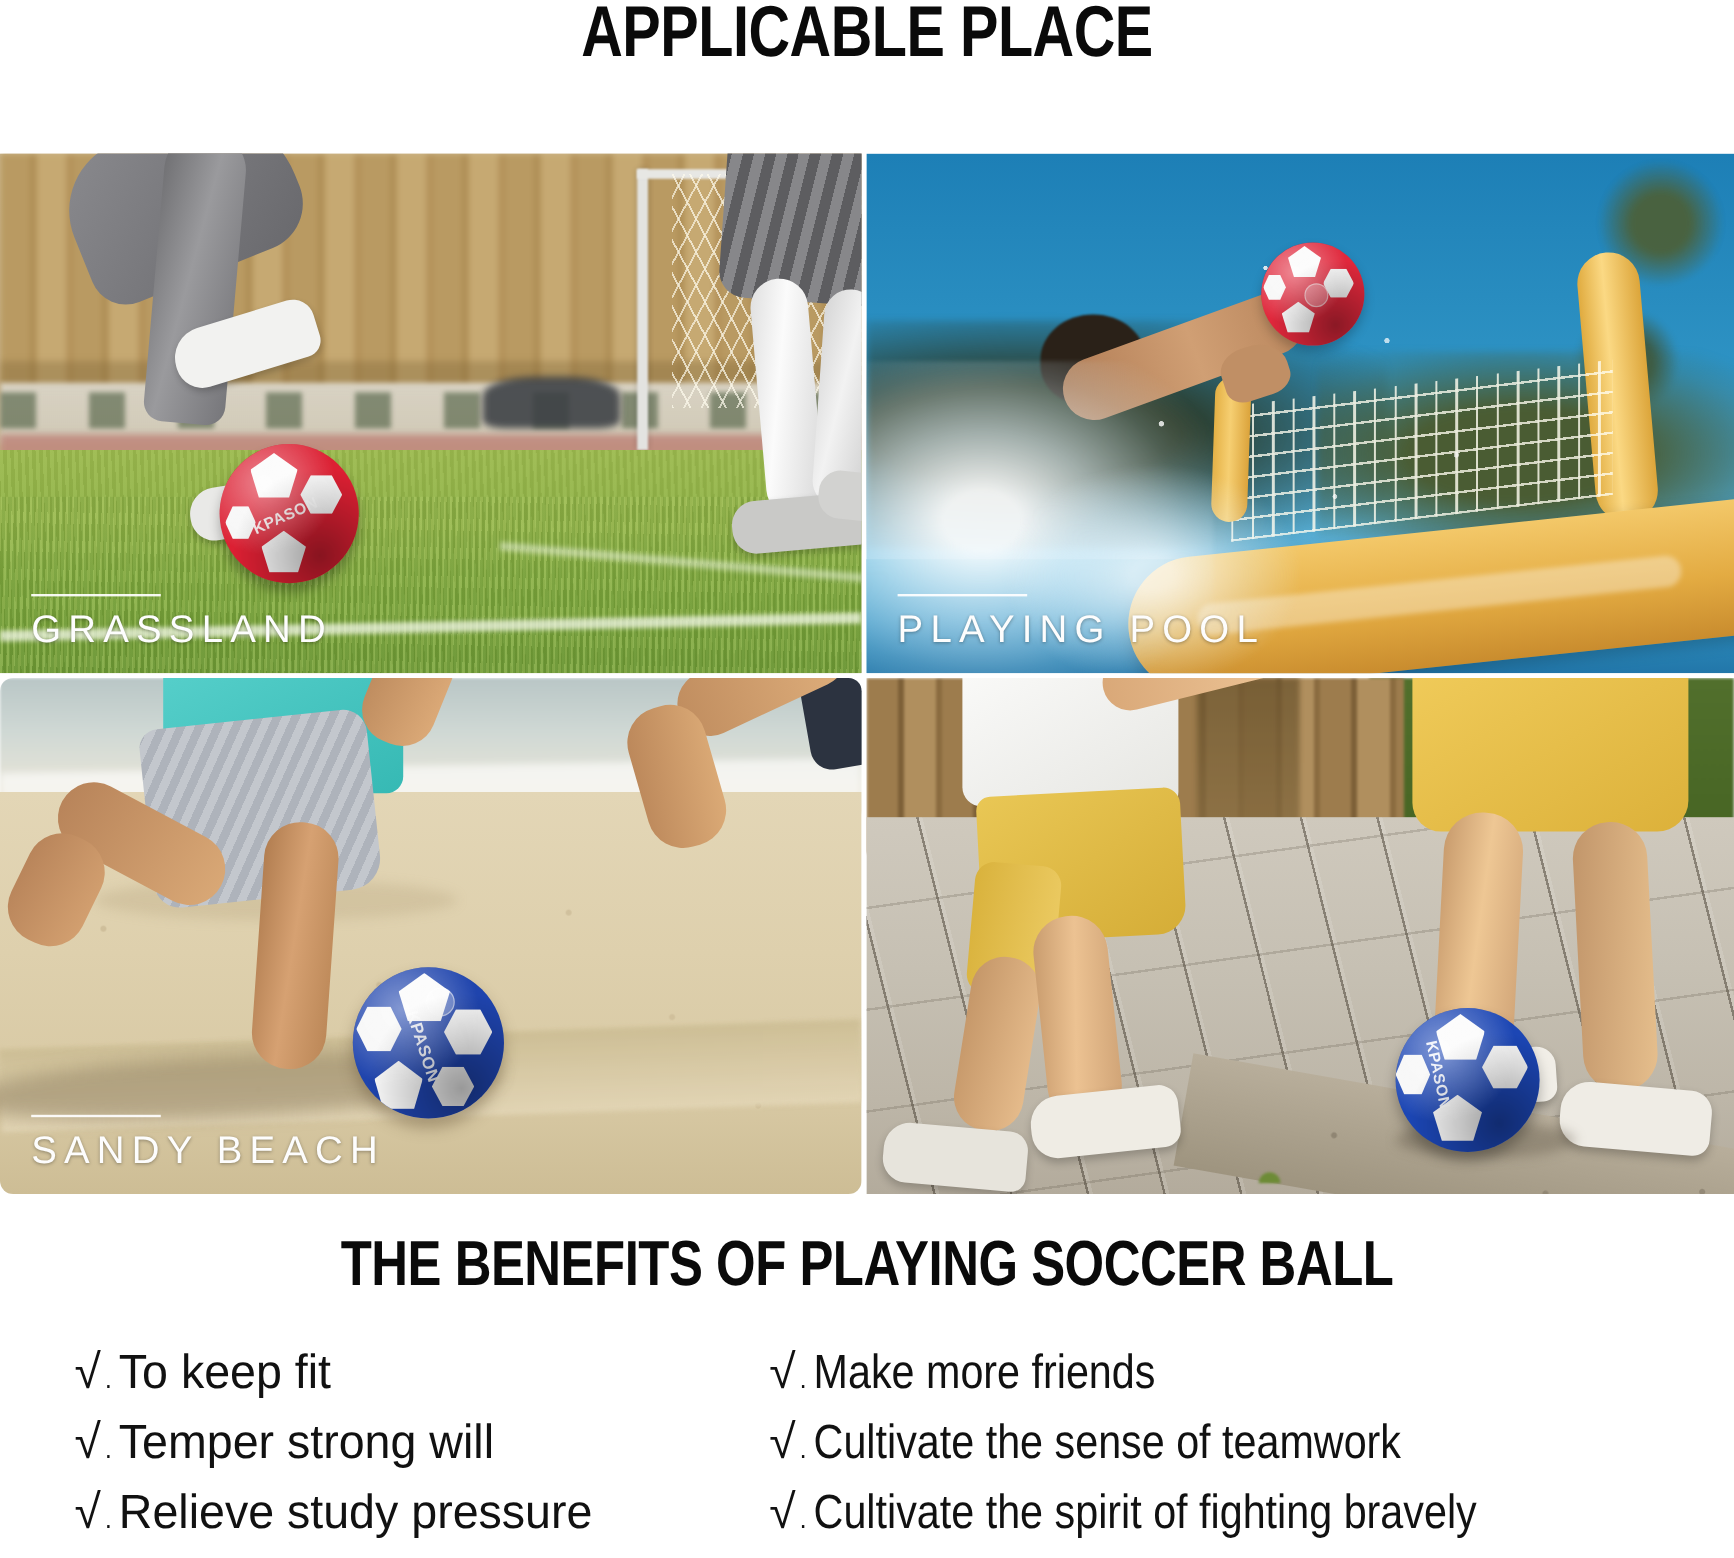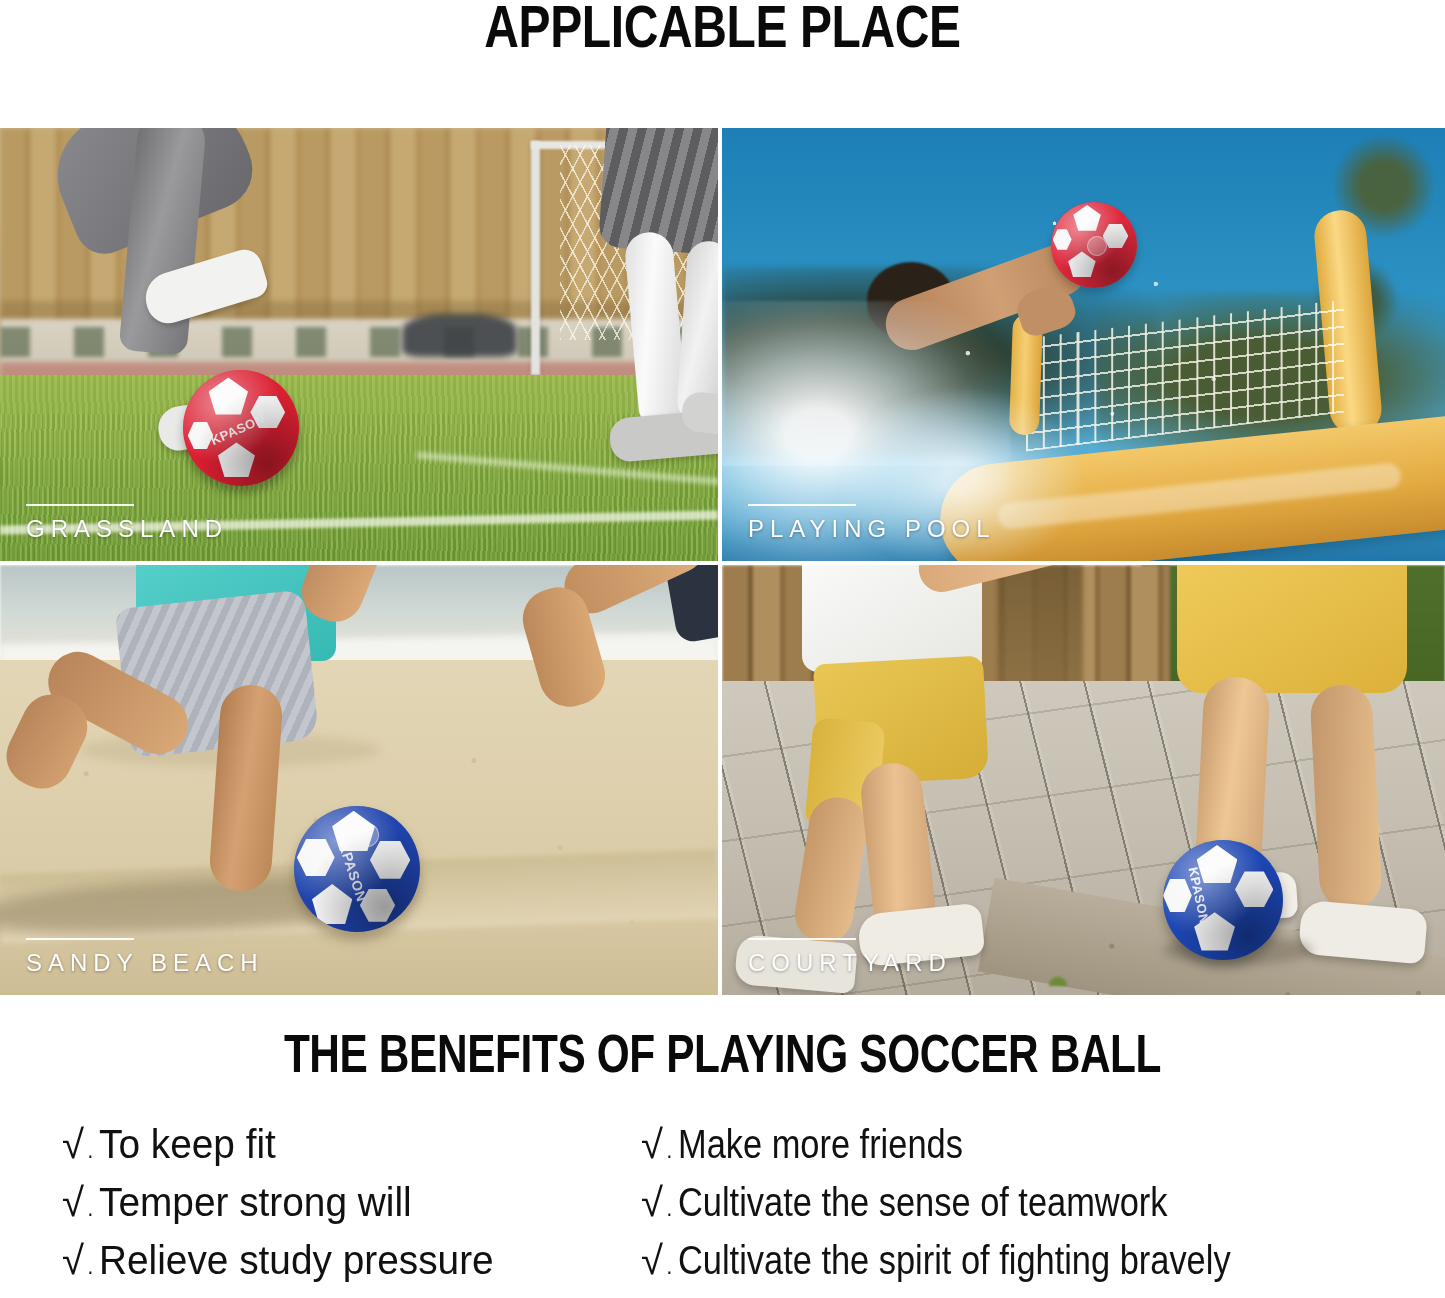--- a/index.html
+++ b/index.html
@@ -22,31 +22,31 @@
 
   
   #grid{
     position:absolute;left:0;top:128px;width:1445px;height:867px;
     display:grid;grid-template-columns:718px 4px 723px;
     grid-template-rows:433px 4px 430px;background:#ffffff;
   }
   .cell{position:relative;overflow:hidden;}
   .cell-a{grid-column:1;grid-row:1;}
   .cell-b{grid-column:3;grid-row:1;}
-  .cell-c{grid-column:1;grid-row:3;}
+  .cell-c{grid-column:1;grid-row:3;border-radius:11px;}
   .cell-d{grid-column:3;grid-row:3;}
 
   .scene{position:absolute;inset:0;}
   .lyr{position:absolute;}
 
   
   .caption{position:absolute;left:26px;bottom:18px;z-index:40;}
   .caption .rule{width:108px;height:2px;background:rgba(255,255,255,.92);margin-bottom:9px;}
   .caption .txt{
-    color:#fdfdfd;font-size:24px;letter-spacing:6px;font-weight:400;
+    color:#fdfdfd;font-size:32px;letter-spacing:6px;font-weight:400;
     text-shadow:0 1px 3px rgba(0,0,0,.35);white-space:nowrap;
   }
 
   
   .a-sky{inset:0;background:linear-gradient(#cdbb93,#c2ad85);}
   .a-fence{left:0;top:0;width:100%;height:47%;
     background:
       repeating-linear-gradient(90deg,#b99a62 0 26px,#a9884f 26px 30px,#c6a972 30px 56px,#b08d55 56px 60px),
       linear-gradient(#b08a55,#c3a677);
     filter:blur(2.6px);}
@@ -404,24 +404,20 @@
       <div class="lyr d-ballshadow"></div>
       <div class="ball d-ball">
         <div class="pent" style="left:28%;top:4%;width:34%;height:32%"></div>
         <div class="hexw" style="left:60%;top:26%;width:32%;height:30%"></div>
         <div class="pent" style="left:26%;top:60%;width:34%;height:32%"></div>
         <div class="hexw" style="left:0%;top:32%;width:24%;height:28%"></div>
         <div class="balltext" style="left:6%;top:40%;font-size:13px;transform:rotate(78deg)">KPASON</div>
         <div class="sh"></div>
       </div>
     </div>
-    <div class="caption">
-      <div class="rule"></div>
-      <div class="txt">COURTYARD</div>
-    </div>
   </div>
 </div>
 
 <div id="benefits-wrap">
   <div id="benefits-title" class="heading">THE BENEFITS OF PLAYING SOCCER BALL</div>
 </div>
 
 <div id="benefits">
 
   <div class="col" id="col-left">

